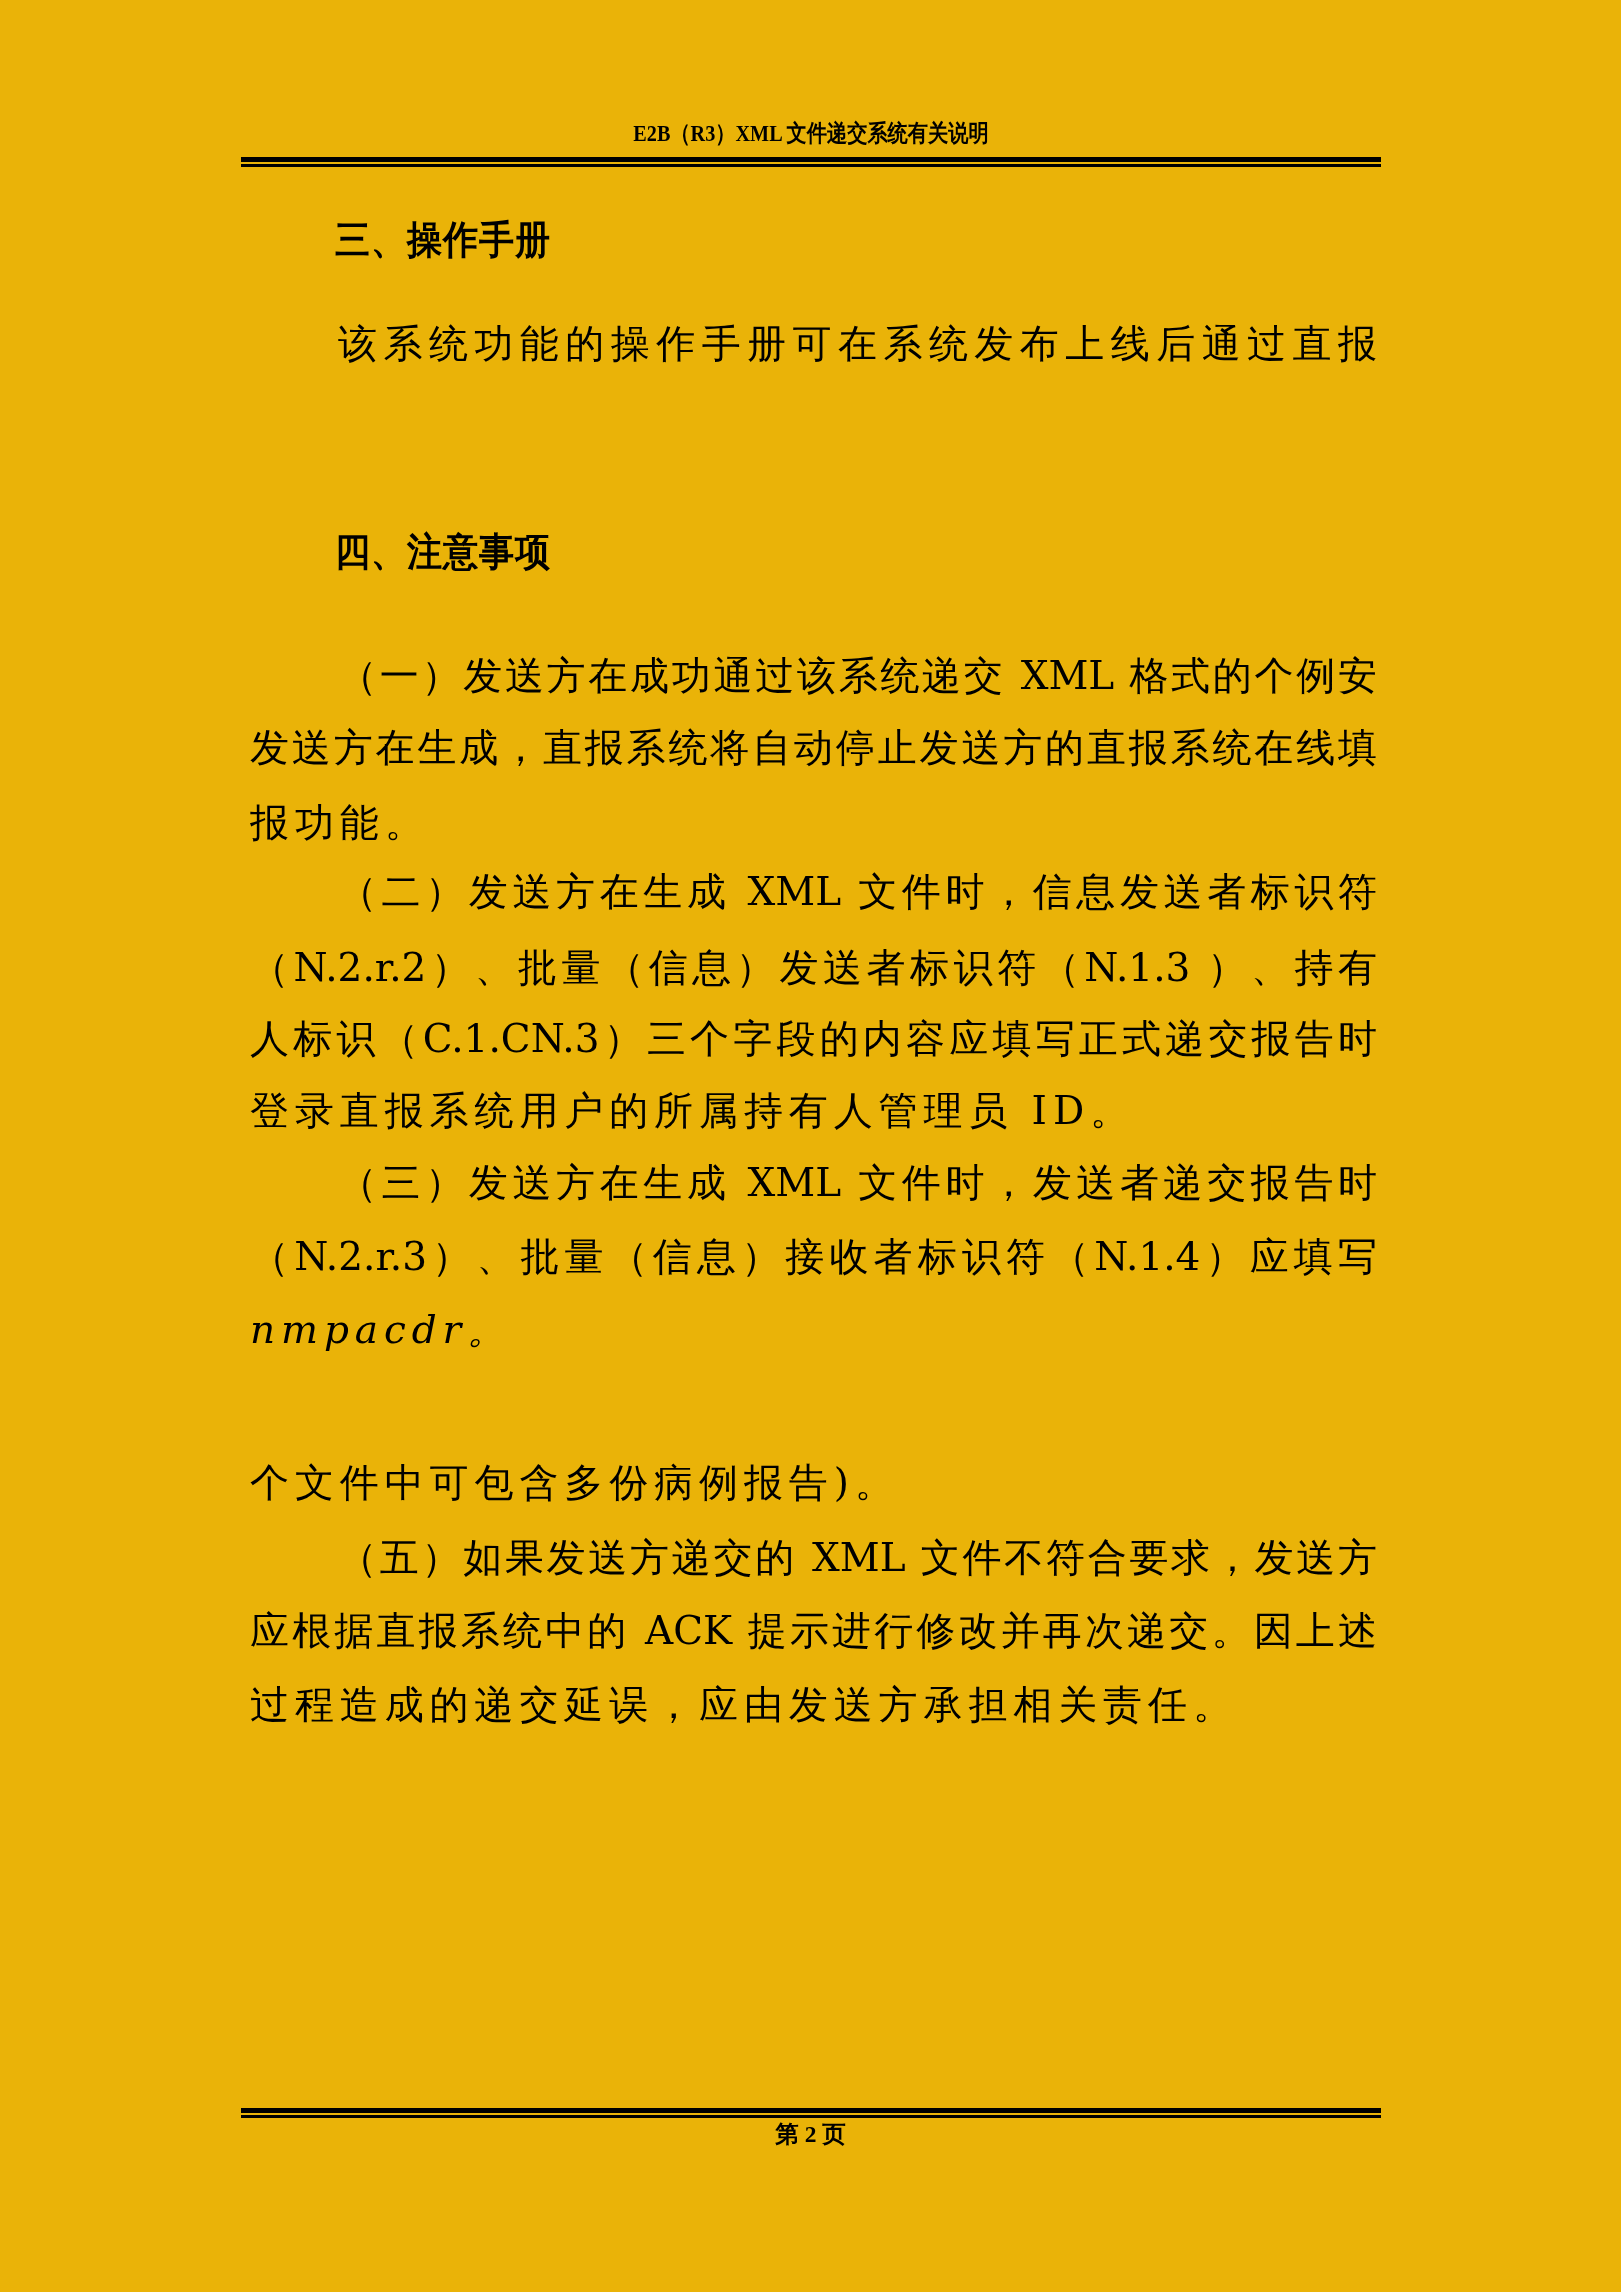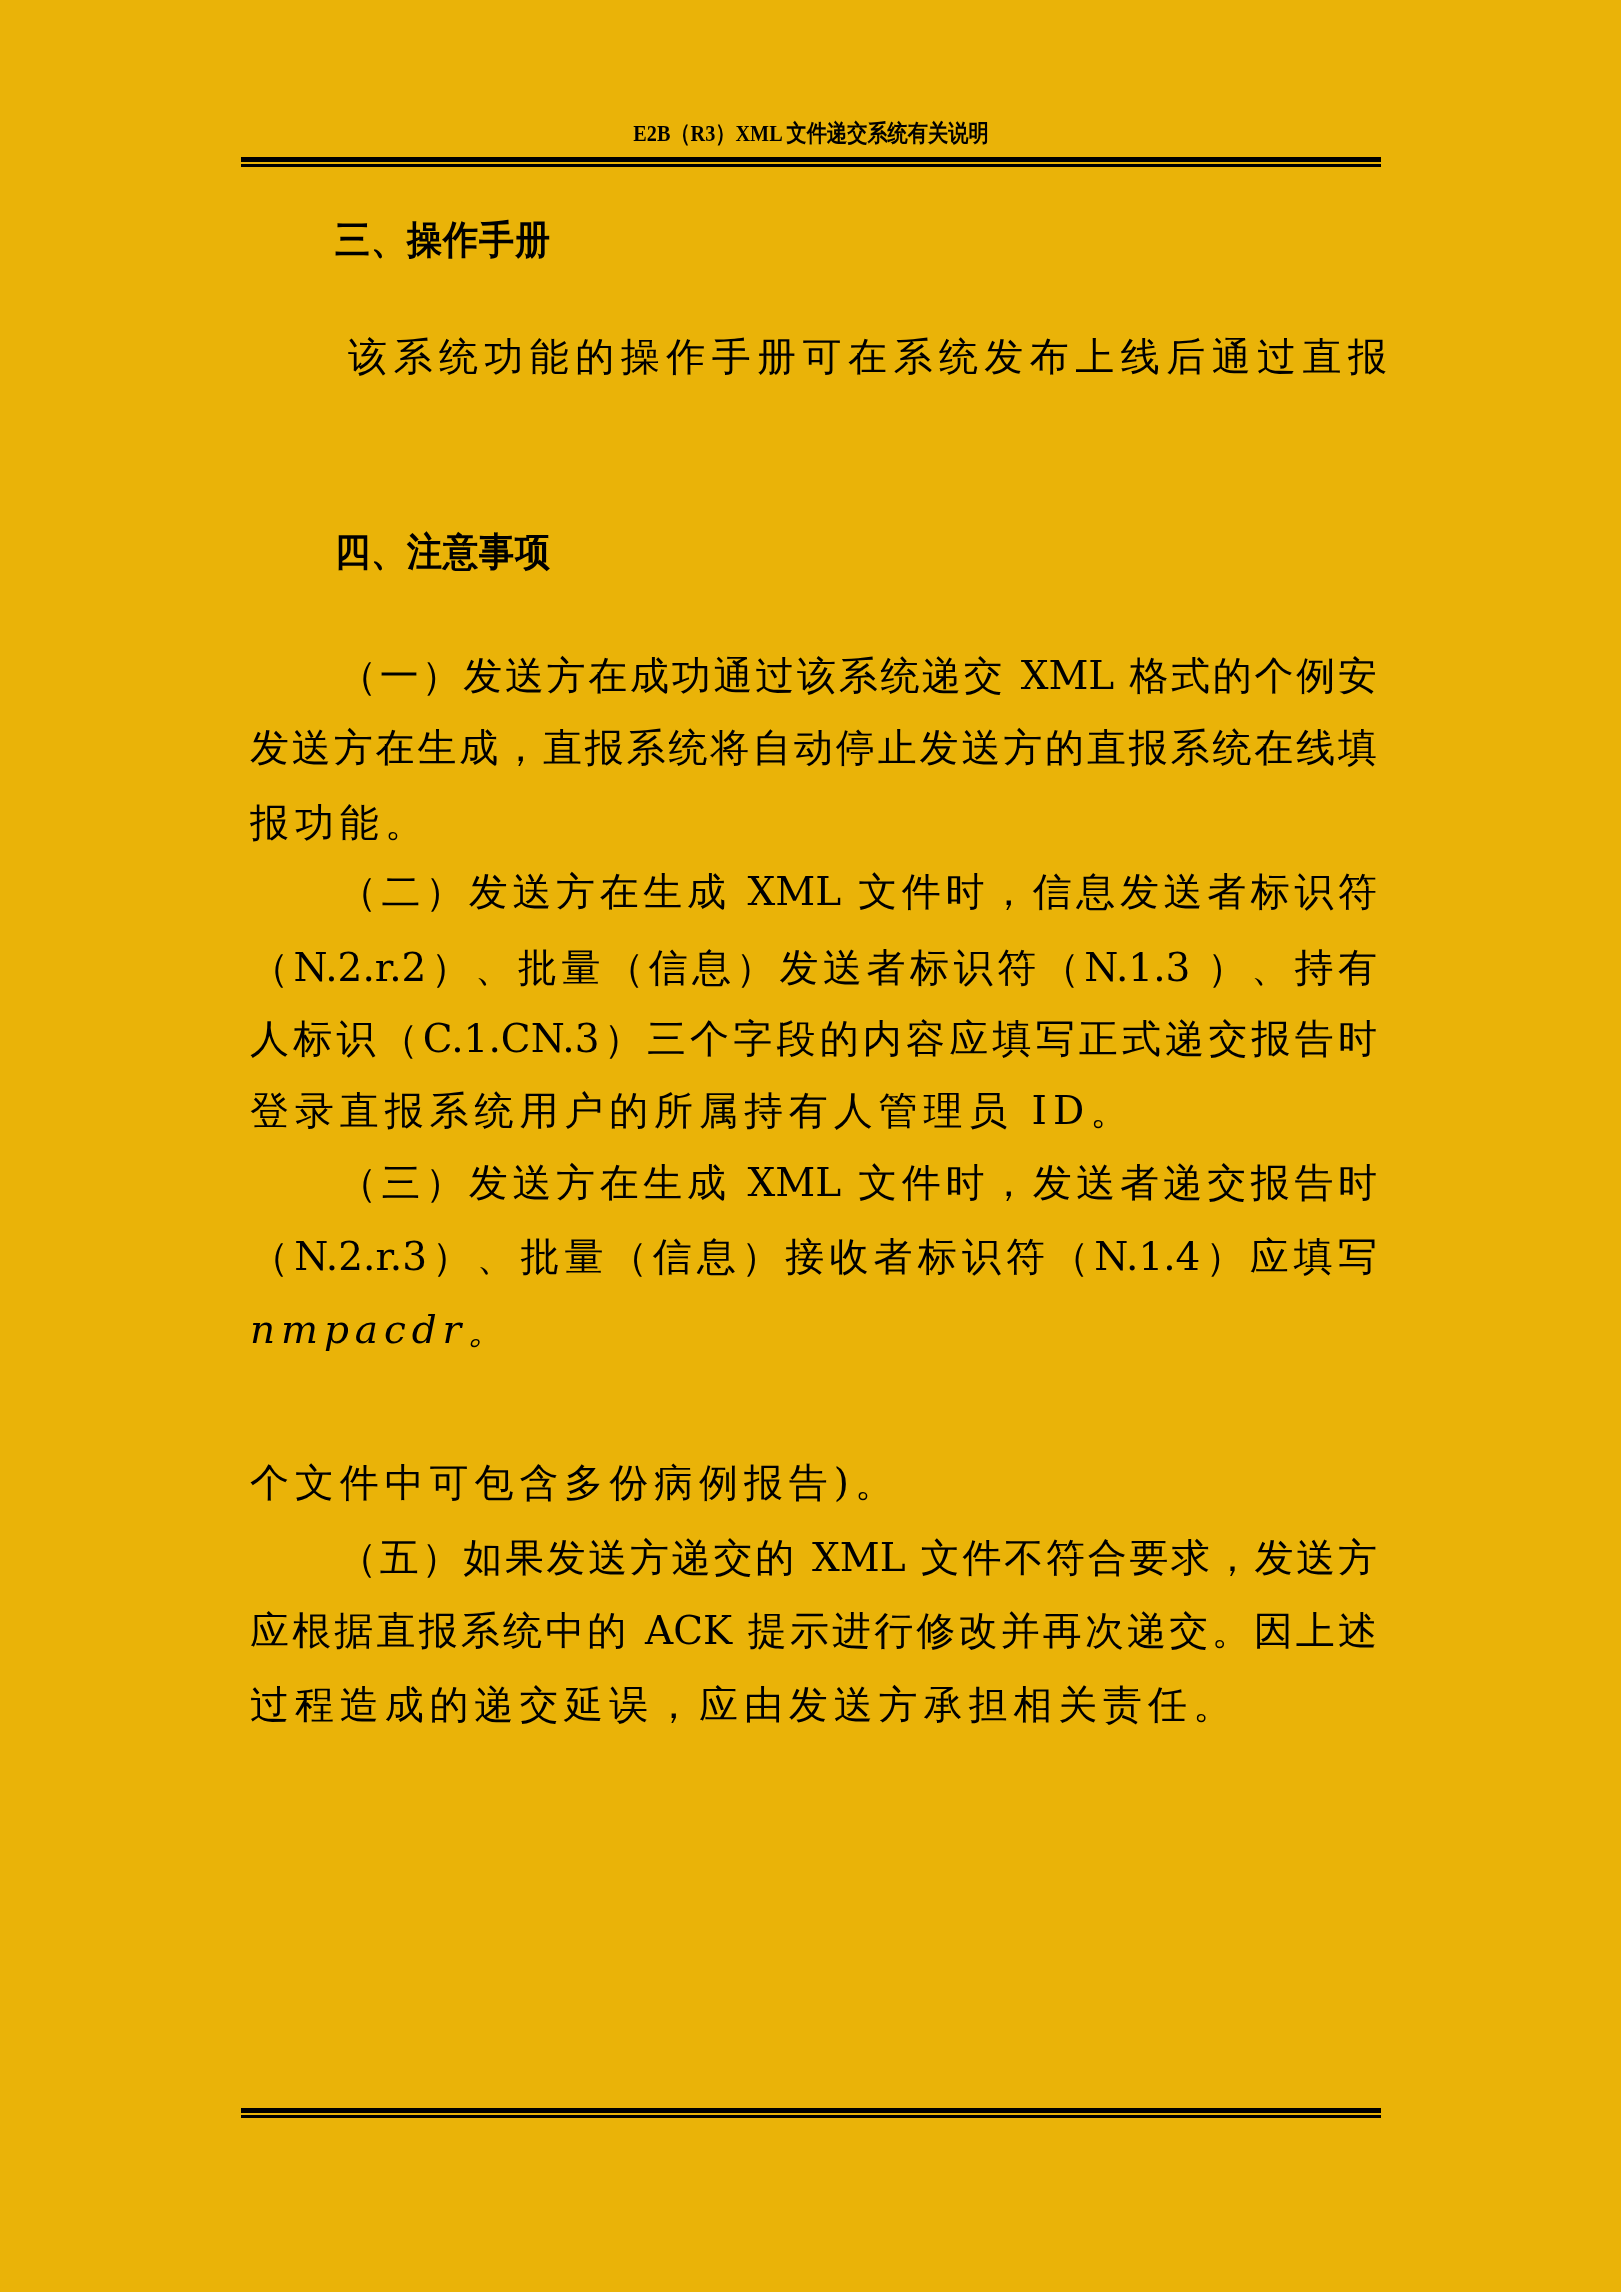--- a/index.html
+++ b/index.html
@@ -44,21 +44,21 @@
 </head>
 <body>
 
 <div class="page">
 
   <div class="running-header">E2B（R3）XML 文件递交系统有关说明</div>
   <div class="rule-thick" style="top:157px;"></div>
   <div class="rule-thin" style="top:164px;"></div>
 
   <div class="heading" style="top:218px;">三、操作手册</div>
-  <div class="line indent" style="top:334px;margin-left:10px;">该系统功能的操作手册可在系统发布上线后通过直报</div>
+  <div class="line indent" style="top:321px;">该系统功能的操作手册可在系统发布上线后通过直报</div>
 
   <div class="heading" style="top:530px;">四、注意事项</div>
 
   <div class="line indent" style="top:653px;">（一）发送方在成功通过该系统递交 XML 格式的个例安</div>
   <div class="line" style="top:725px;">发送方在生成，直报系统将自动停止发送方的直报系统在线填</div>
   <div class="line indent" style="top:869px;">（二）发送方在生成 XML 文件时，信息发送者标识符</div>
 
   <div class="line last" style="top:800px;">报功能。</div>
   <div class="line" style="top:945px;">（N.2.r.2）、批量（信息）发送者标识符（N.1.3 ）、持有</div>
   <div class="line" style="top:1016px;">人标识（C.1.CN.3）三个字段的内容应填写正式递交报告时</div>
@@ -69,15 +69,16 @@
   <div class="line last" style="top:1307px;font-style:italic;">nmpacdr。</div>
 
   <div class="line last" style="top:1460px;">个文件中可包含多份病例报告)。</div>
 
   <div class="line" style="top:1608px;">应根据直报系统中的 ACK 提示进行修改并再次递交。因上述</div>
   <div class="line indent" style="top:1535px;">（五）如果发送方递交的 XML 文件不符合要求，发送方</div>
   <div class="line last" style="top:1682px;">过程造成的递交延误，应由发送方承担相关责任。</div>
 
   <div class="rule-thick" style="top:2108px;"></div>
   <div class="rule-thin" style="top:2115px;"></div>
+  <div class="page-number">第 2 页</div>
 
 </div>
 
 
 </body></html>

